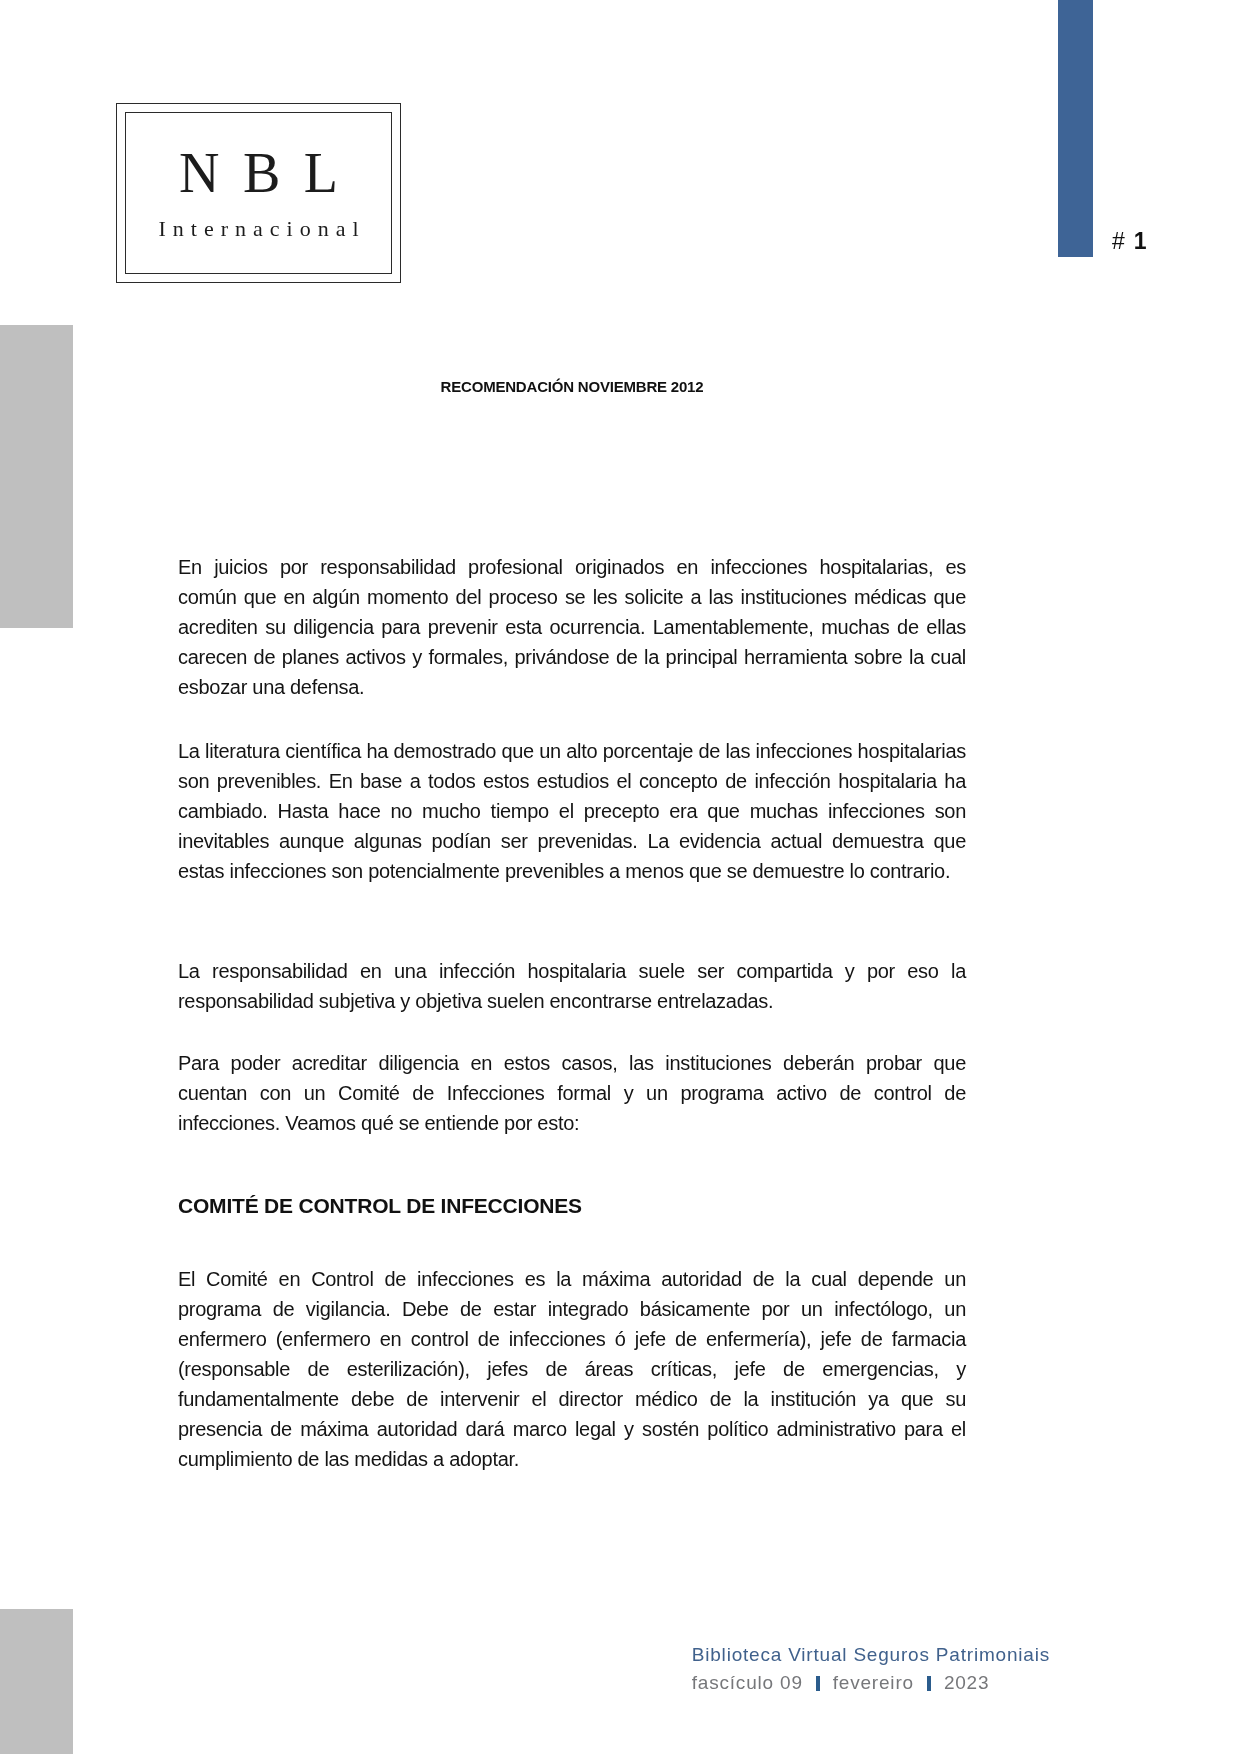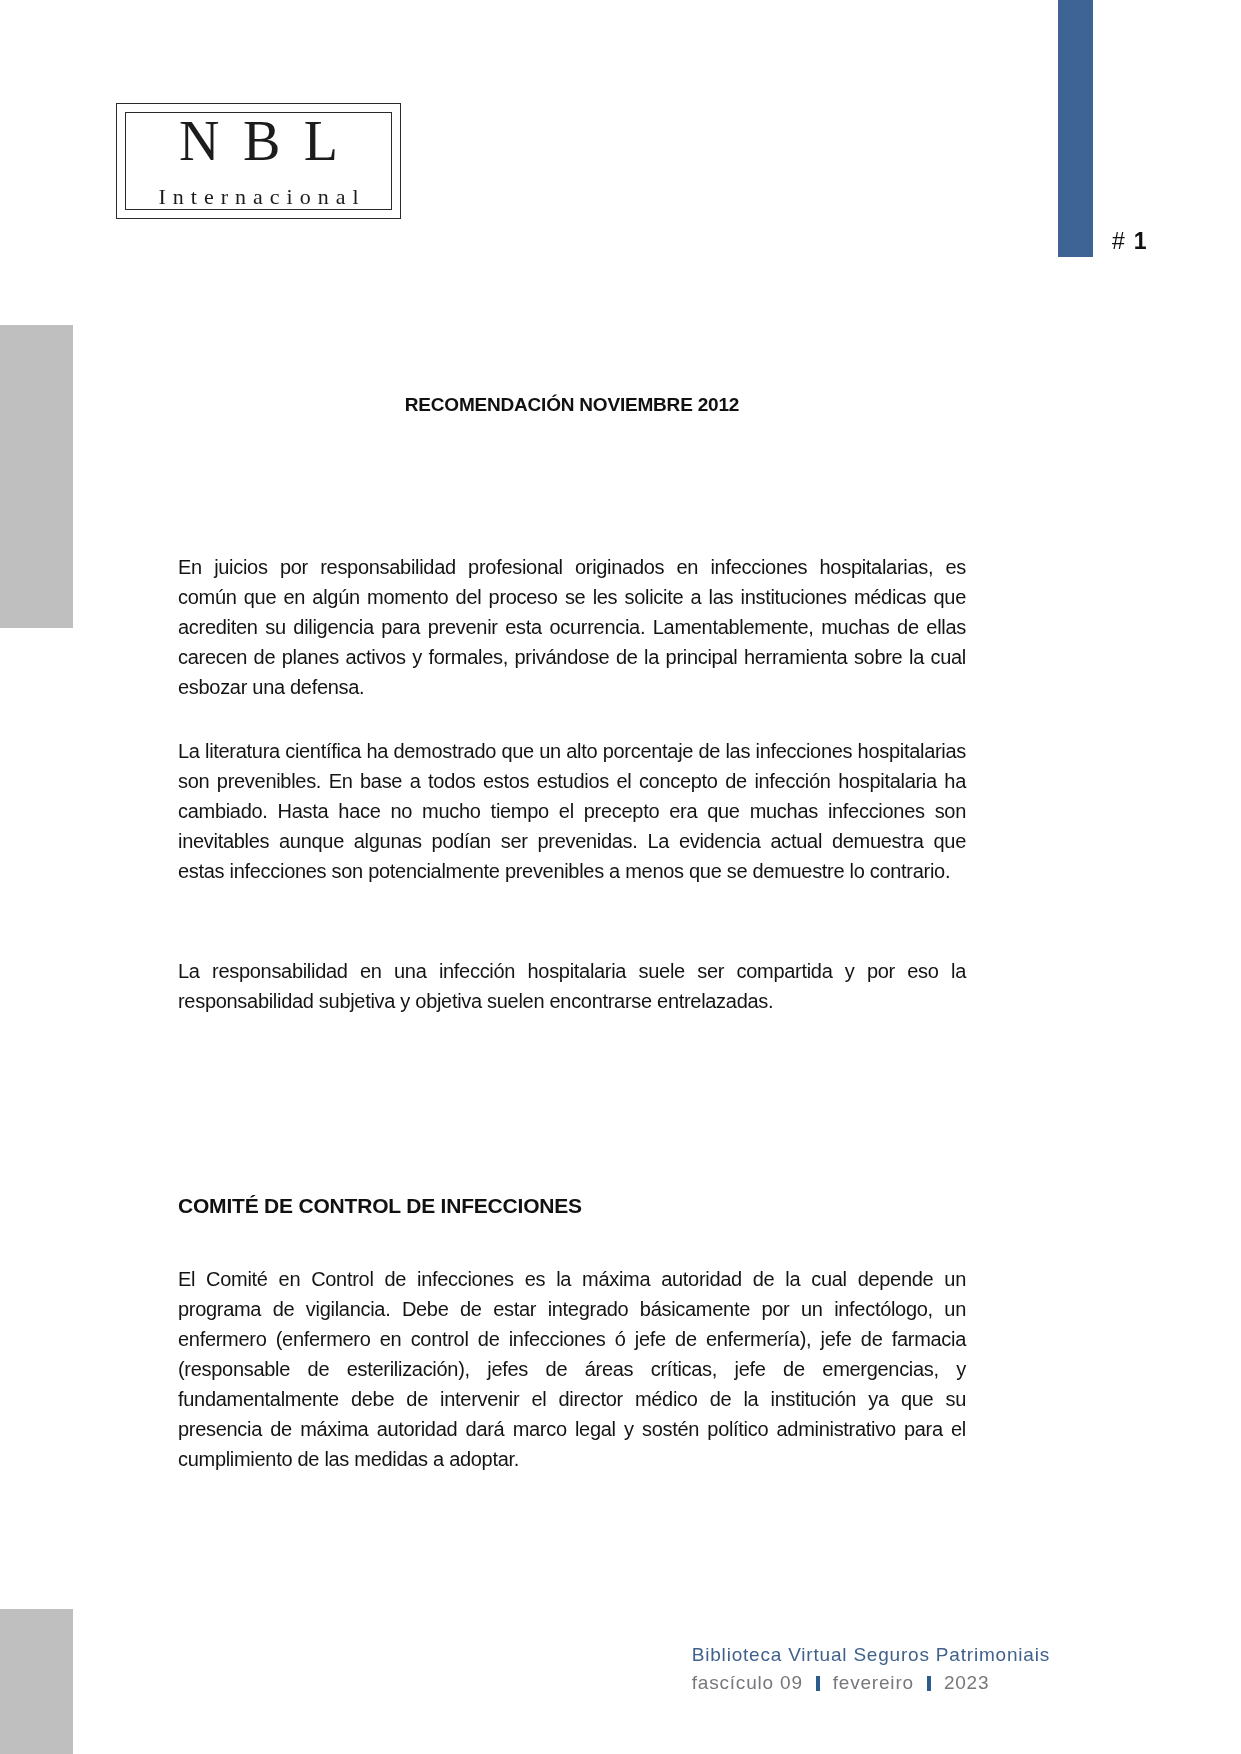--- a/index.html
+++ b/index.html
@@ -42,21 +42,21 @@
     letter-spacing: 2px;
     color: #111;
     white-space: nowrap;
   }
   .page-number .num { font-weight: bold; margin-left: 7px; }
 
   
   .logo-box {
     position: absolute;
     left: 116px; top: 103px;
-    width: 285px; height: 116px;
+    width: 285px; height: 180px;
     border: 1.5px solid #2b2b2b;
     padding: 8px;
   }
   .logo-inner {
     width: 100%; height: 100%;
     border: 1px solid #2b2b2b;
     display: flex;
     flex-direction: column;
     align-items: center;
     justify-content: center;
@@ -80,23 +80,23 @@
 
   
   .content {
     position: absolute;
     left: 178px;
     width: 788px;
     top: 0; height: 100%;
   }
   .doc-title {
     position: absolute;
-    top: 394px; left: 0; right: 0;
+    top: 378px; left: 0; right: 0;
     text-align: center;
-    font-size: 19px;
+    font-size: 15px;
     font-weight: bold;
     letter-spacing: -0.2px;
     color: #111;
   }
   .doc-subtitle {
     position: absolute;
     top: 446px; left: 0; right: 0;
     text-align: center;
     font-size: 21px;
     font-weight: bold;
@@ -173,20 +173,21 @@
       <div class="logo-subtitle">Internacional</div>
     </div>
   </div>
 
   <div class="content">
     <div class="doc-title">RECOMENDACIÓN NOVIEMBRE 2012</div>
 
     <p class="para p1">En juicios por responsabilidad profesional originados en infecciones hospitalarias, es común que en algún momento del proceso se les solicite a las instituciones médicas que acrediten su diligencia para prevenir esta ocurrencia. Lamentablemente, muchas de ellas carecen de planes activos y formales, privándose de la principal herramienta sobre la cual esbozar una defensa.</p>
     <p class="para p2">La literatura científica ha demostrado que un alto porcentaje de las infecciones hospitalarias son prevenibles. En base a todos estos estudios el concepto de infección hospitalaria ha cambiado. Hasta  hace no mucho tiempo  el precepto era que muchas infecciones son inevitables aunque algunas podían ser prevenidas. La evidencia actual demuestra que estas infecciones son potencialmente prevenibles a menos que se demuestre lo contrario.</p>
     <p class="para p3">La responsabilidad en una infección hospitalaria suele ser compartida y por eso la responsabilidad subjetiva y objetiva suelen encontrarse entrelazadas.</p>
+    <p class="para p4">Para poder acreditar diligencia en estos casos, las instituciones deberán probar que cuentan con un Comité de Infecciones formal y un programa activo de control de infecciones. Veamos qué se entiende por esto:</p>
 
     <div class="section-heading">COMITÉ DE CONTROL DE INFECCIONES</div>
     <p class="para p5">El Comité en Control de infecciones es la máxima autoridad de la cual depende un programa de vigilancia. Debe de estar integrado básicamente por un infectólogo, un enfermero (enfermero en control de infecciones ó jefe de enfermería), jefe de farmacia (responsable de esterilización),  jefes de áreas críticas, jefe de emergencias, y fundamentalmente debe de intervenir el director médico de la institución ya que su presencia de máxima autoridad dará marco legal  y sostén político administrativo para el cumplimiento de las medidas a adoptar.</p>
   </div>
 
   <div class="footer">
     <div class="footer-line1">Biblioteca Virtual Seguros Patrimoniais</div>
     <div class="footer-line2">
       <span>fascículo 09</span>
       <span class="footer-sep"></span>

